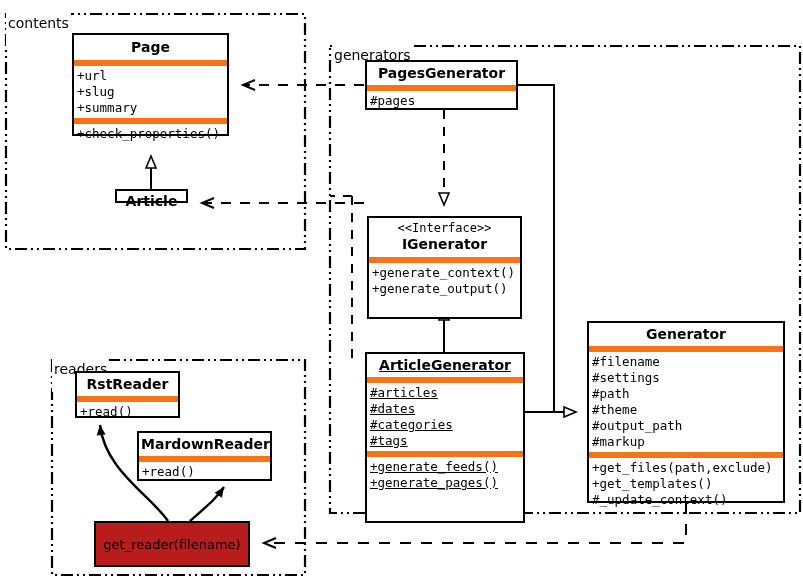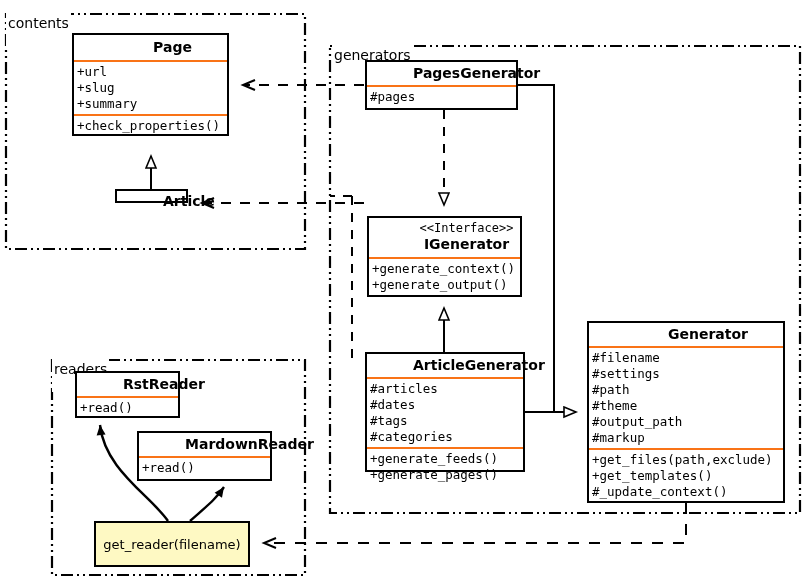--- a/index.html
+++ b/index.html
@@ -2,31 +2,31 @@
 <html><head>
 <meta charset="utf-8">
 <style>
   html,body{margin:0;padding:0;background:#ffffff;}
   #canvas{position:relative;width:803px;height:579px;background:#ffffff;
           font-family:"DejaVu Sans",sans-serif;overflow:hidden;}
   svg.layer{position:absolute;left:0;top:0;width:803px;height:579px;pointer-events:none;}
 
   
   .uml{position:absolute;box-sizing:border-box;border:2px solid #000;background:#fff;}
-  .uml .sec{box-sizing:border-box;padding-left:44px;}
-  .uml .sec + .sec{border-top:2px solid #f97316;}
+  .uml .sec{box-sizing:border-box;}
+  .uml .sec + .sec{border-top:6px solid #f97316;}
   .uml .title{font-weight:bold;text-align:center;font-size:14px;
               font-family:"DejaVu Sans",sans-serif;padding:4px 2px;line-height:17px;color:#000;}
   .uml .stereo{text-align:center;font-size:12px;font-weight:normal;
                font-family:"DejaVu Sans Mono",monospace;line-height:15px;padding-top:3px;color:#000;}
   .uml .stereo + .title{padding-top:0;}
   .uml .mem{font-family:"DejaVu Sans Mono",monospace;font-size:12.5px;
             line-height:16px;padding:2px 3px;color:#000;white-space:nowrap;}
   .uml .mem div{white-space:nowrap;}
-  .plainbox{position:absolute;box-sizing:border-box;border:2px solid #000;background:#fef9c3;
+  .plainbox{position:absolute;box-sizing:border-box;border:2px solid #000;background:#b91c1c;
             display:flex;align-items:center;justify-content:center;
             font-size:13px;font-family:"DejaVu Sans",sans-serif;color:#000;}
   .pkg-label{position:absolute;font-size:14px;font-family:"DejaVu Sans",sans-serif;
              color:#000;background:#fff;padding:15px 2px;white-space:nowrap;}
 </style>
 </head>
 <body>
 
 <div id="canvas">
 
@@ -117,40 +117,40 @@
 
   <div class="uml" style="left:365px;top:60px;width:153px;height:50px;">
     <div class="sec">
       <div class="title" style="padding:3px 2px;">PagesGenerator</div>
     </div>
     <div class="sec mem">
       <div>#pages</div>
     </div>
   </div>
 
-  <div class="uml" style="left:367px;top:216px;width:155px;height:81px;">
+  <div class="uml" style="left:367px;top:216px;width:155px;height:103px;">
     <div class="sec">
       <div class="stereo">&lt;&lt;Interface&gt;&gt;</div>
       <div class="title" style="padding:0 2px 4px;">IGenerator</div>
     </div>
     <div class="sec mem">
       <div>+generate_context()</div>
       <div>+generate_output()</div>
     </div>
   </div>
 
-  <div class="uml" style="left:365px;top:352px;width:160px;height:120px;">
+  <div class="uml" style="left:365px;top:352px;width:160px;height:171px;text-decoration:underline;">
     <div class="sec">
       <div class="title" style="padding:3px 2px;">ArticleGenerator</div>
     </div>
     <div class="sec mem">
       <div>#articles</div>
       <div>#dates</div>
+      <div>#categories</div>
       <div>#tags</div>
-      <div>#categories</div>
     </div>
     <div class="sec mem">
       <div>+generate_feeds()</div>
       <div>+generate_pages()</div>
     </div>
   </div>
 
   <div class="uml" style="left:587px;top:321px;width:198px;height:182px;">
     <div class="sec">
       <div class="title" style="padding:3px 2px;">Generator</div>

